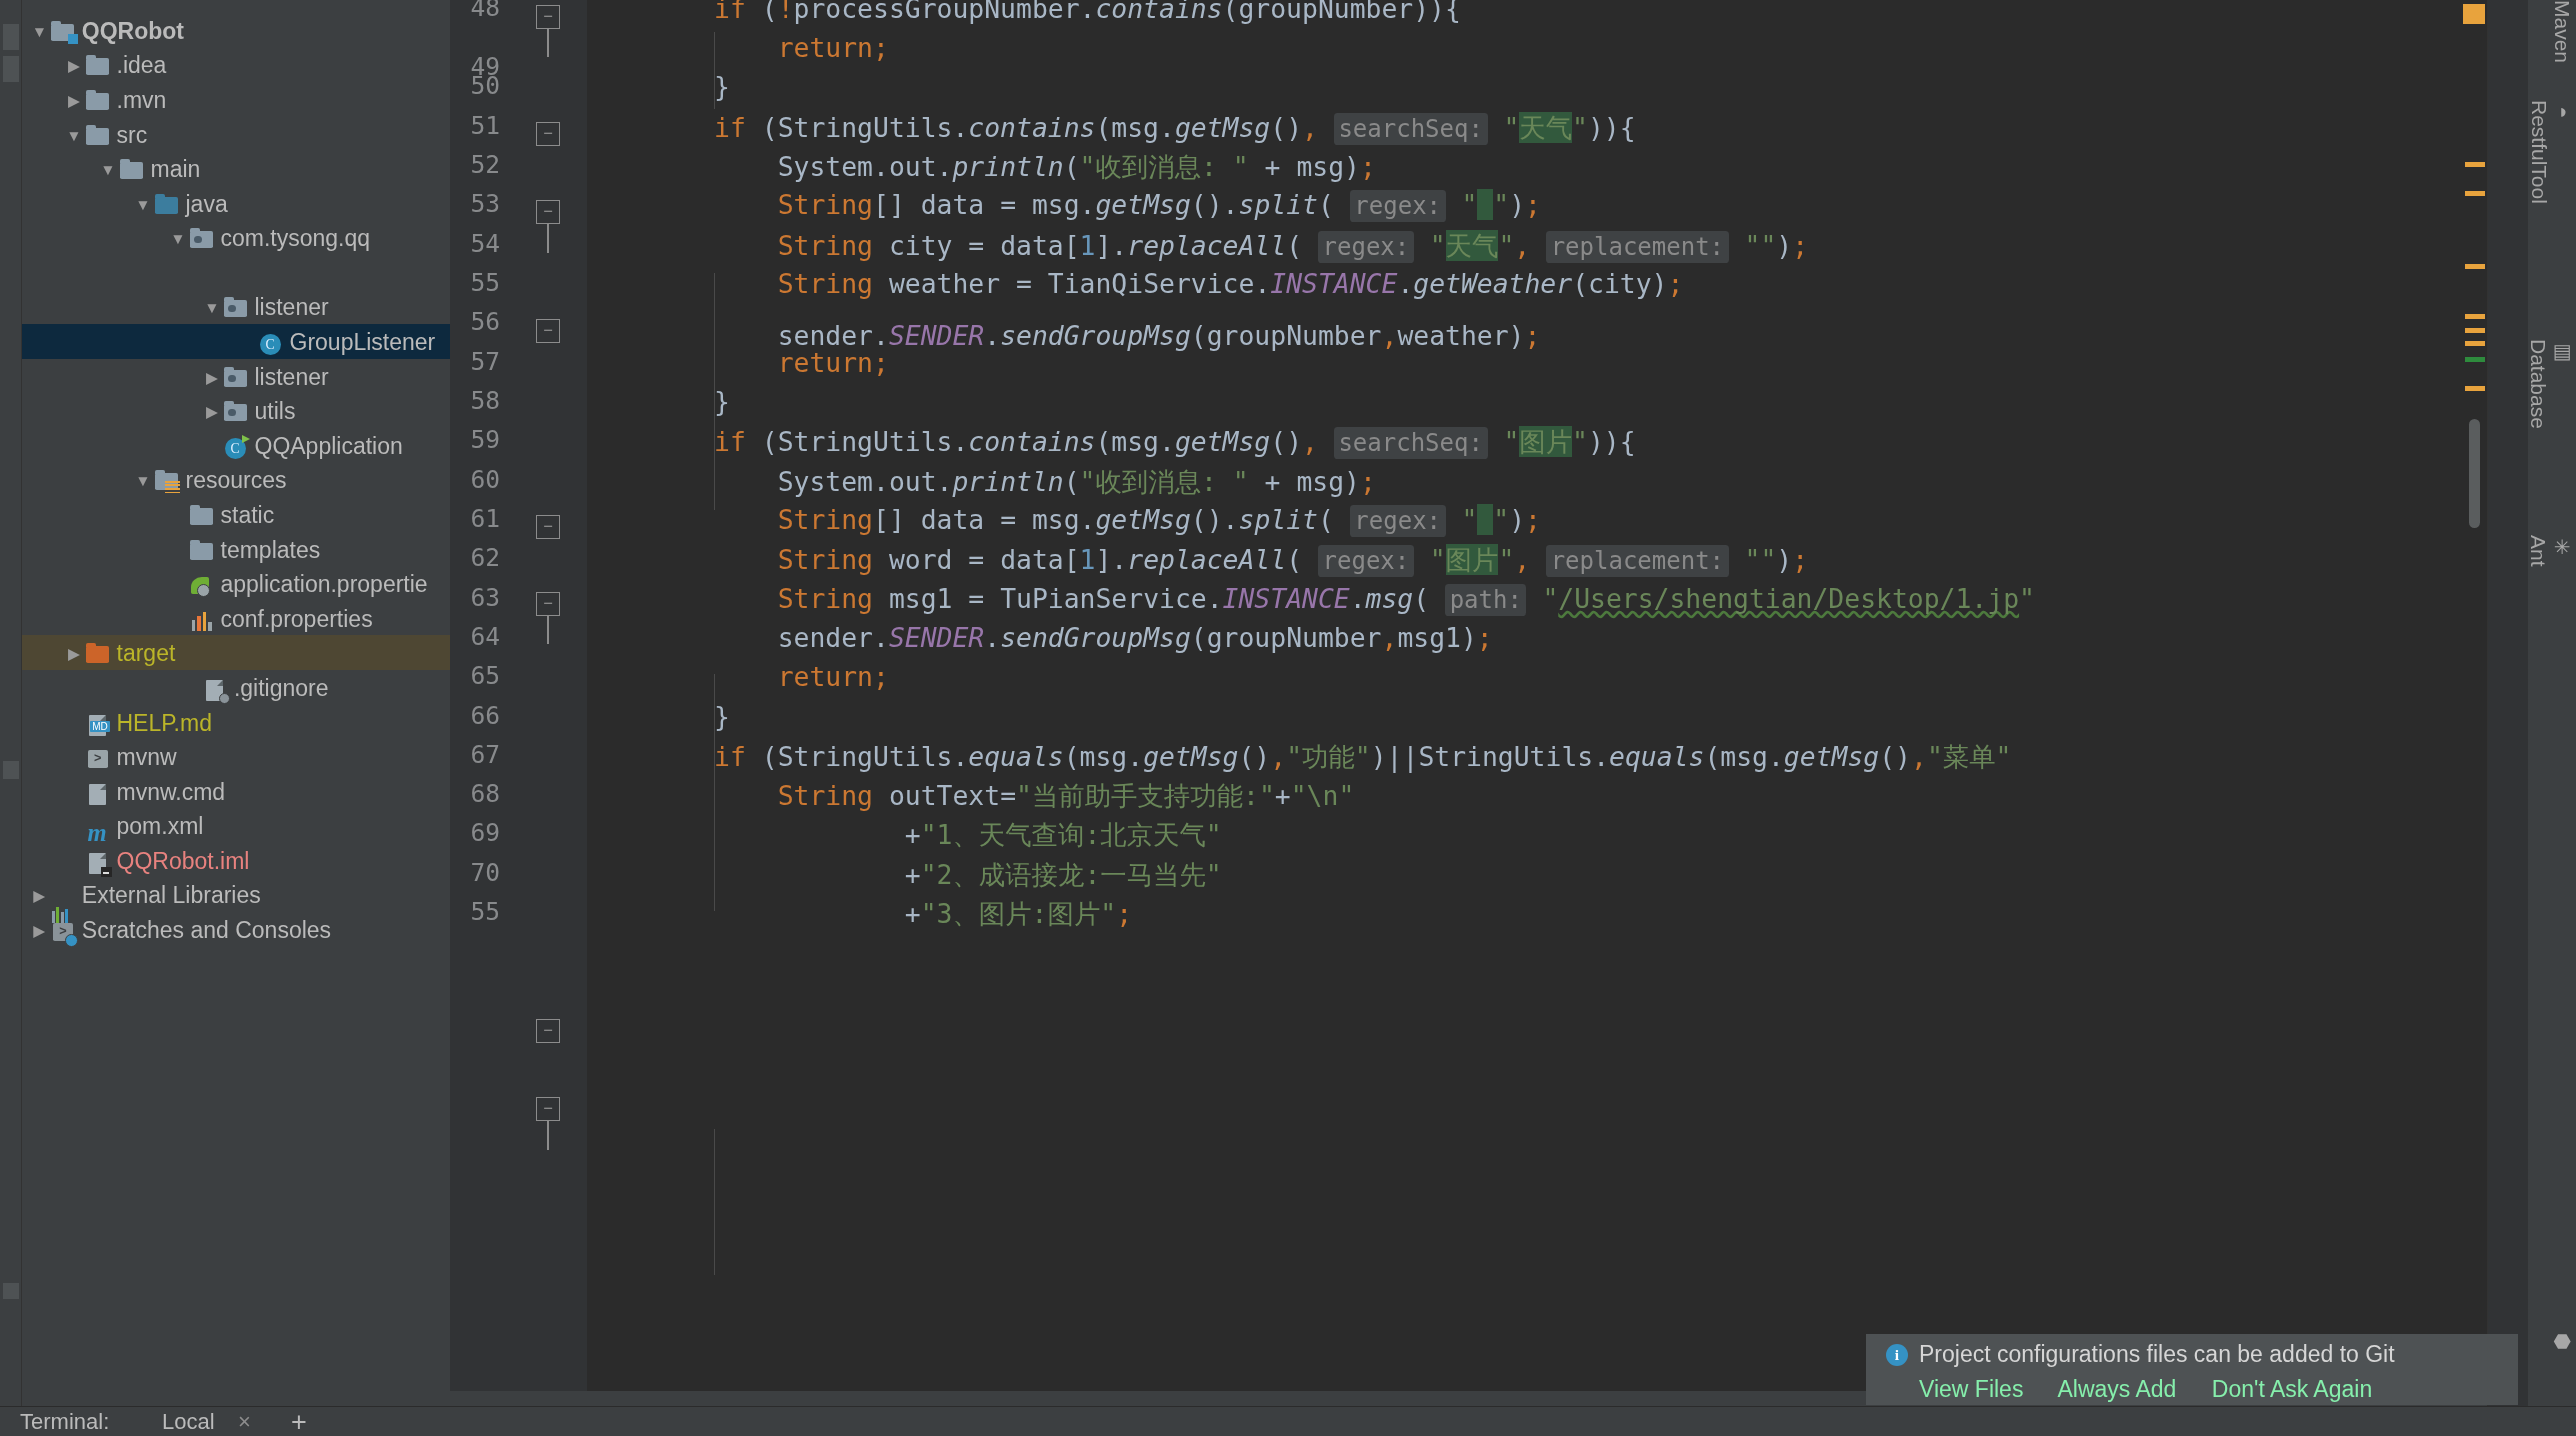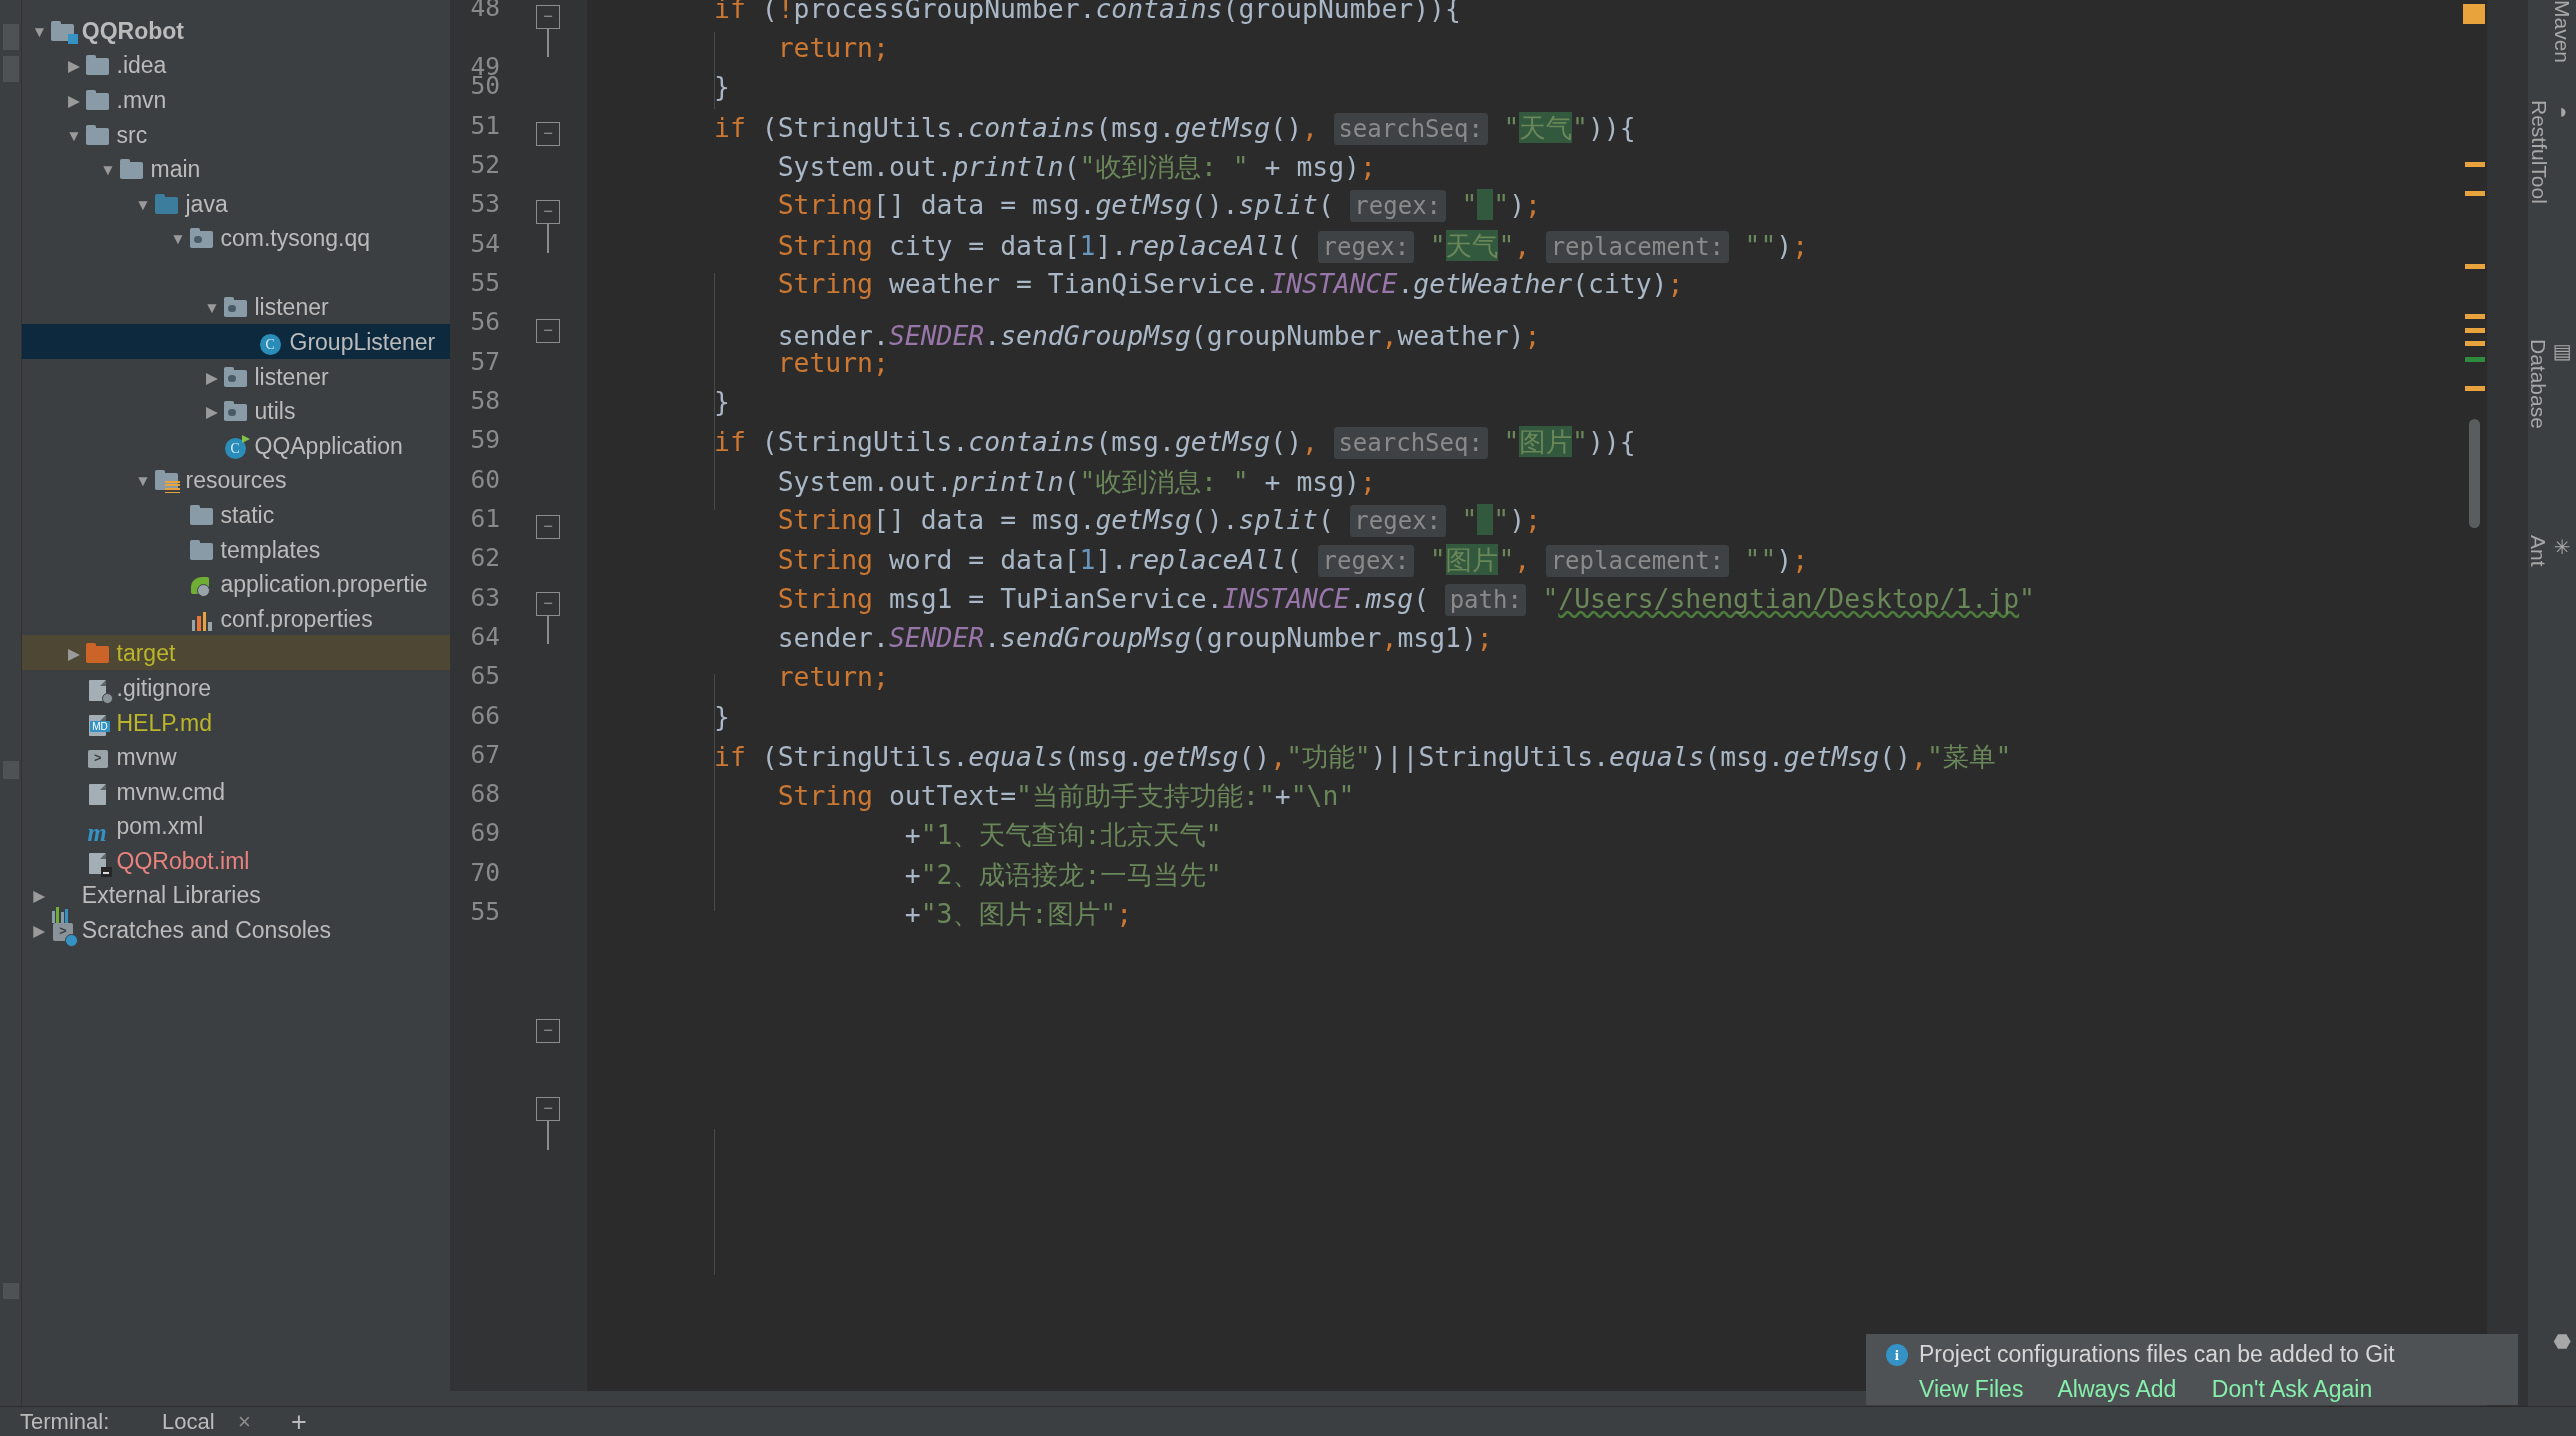--- a/index.html
+++ b/index.html
@@ -258,21 +258,21 @@
       <div class="tree-row" style="position: absolute; top: 497px; left: 0px; right: 0px;"><span style="display:inline-block;width:146px"></span><span class="arrow none"></span><span class="ic"><span class="fold"></span></span><span class="lbl ">static</span></div>
       <div class="tree-row" style="position: absolute; top: 532px; left: 0px; right: 0px;"><span style="display:inline-block;width:146px"></span><span class="arrow none"></span><span class="ic"><span class="fold"></span></span><span class="lbl ">templates</span></div>
       <div class="tree-row" style="position: absolute; top: 566px; left: 0px; right: 0px;"><span style="display:inline-block;width:146px"></span><span class="arrow none"></span><span class="ic"><span class="leaf"></span></span><span class="lbl ">application.propertie</span></div>
       <div class="tree-row" style="position: absolute; top: 601px; left: 0px; right: 0px;"><span style="display:inline-block;width:146px"></span><span class="arrow none"></span><span class="ic"><span class="propic">
             <i style="left:0;height:11px;background:#9aa4a8;"></i>
             <i style="left:5.5px;height:15.5px;background:#e8763a;"></i>
             <i style="left:11px;height:19px;background:#e8a33d;"></i>
             <i style="left:16.4px;height:9px;background:#9aa4a8;"></i>
           </span></span><span class="lbl ">conf.properties</span></div>
       <div class="tree-row target-row" style="position: absolute; top: 635px; left: 0px; right: 0px;"><span style="display:inline-block;width:42px"></span><span class="arrow">▶</span><span class="ic"><span class="fold orange"></span></span><span class="lbl n-target">target</span></div>
-      <div class="tree-row" style="position: absolute; top: 670px; left: 0px; right: 4px;"><span style="display:inline-block;width:42px"></span><span class="arrow none"></span><span class="ic"><span class="file"></span><span class="badge-dot"></span></span><span class="lbl ">.gitignore</span></div>
+      <div class="tree-row" style="position: absolute; top: 670px; left: 0px; right: 4px; text-align: center;"><span style="display:inline-block;width:42px"></span><span class="arrow none"></span><span class="ic"><span class="file"></span><span class="badge-dot"></span></span><span class="lbl ">.gitignore</span></div>
       <div class="tree-row" style="position: absolute; top: 705px; left: 0px; right: 0px;"><span style="display:inline-block;width:42px"></span><span class="arrow none"></span><span class="ic"><span class="file">
             <span class="badge-md">MD</span>
           </span></span><span class="lbl n-yellow">HELP.md</span></div>
       <div class="tree-row" style="position: absolute; top: 739px; left: 0px; right: 0px;"><span style="display:inline-block;width:42px"></span><span class="arrow none"></span><span class="ic"><span class="shellic">&gt;</span></span><span class="lbl ">mvnw</span></div>
       <div class="tree-row" style="position: absolute; top: 774px; left: 0px; right: 0px;"><span style="display:inline-block;width:42px"></span><span class="arrow none"></span><span class="ic"><span class="file"></span></span><span class="lbl ">mvnw.cmd</span></div>
       <div class="tree-row" style="position: absolute; top: 808px; left: 0px; right: 0px;"><span style="display:inline-block;width:42px"></span><span class="arrow none"></span><span class="ic"><span class="mfile">m</span></span><span class="lbl ">pom.xml</span></div>
       <div class="tree-row" style="position: absolute; top: 843px; left: 0px; right: 0px;"><span style="display:inline-block;width:42px"></span><span class="arrow none"></span><span class="ic"><span class="file"></span><span class="badge-sq"></span></span><span class="lbl n-red">QQRobot.iml</span></div>
       <div class="tree-row" style="position: absolute; top: 877px; left: 0px; right: 0px;"><span style="display:inline-block;width:7.3px"></span><span class="arrow">▶</span><span class="ic"><span class="libic"><i style="height:12.7px;background:#8a9ba8;"></i><i style="height:16.4px;background:#6fae35;"></i><i style="height:11px;background:#8a9ba8;"></i><i style="height:14.6px;background:#3592c4;"></i></span></span><span class="lbl ">External Libraries</span></div>
       <div class="tree-row" style="position: absolute; top: 912px; left: 0px; right: 0px;"><span style="display:inline-block;width:7.3px"></span><span class="arrow">▶</span><span class="ic"><span class="shellic" style="background:#8a9399;">&gt;</span><span class="clockic"></span></span><span class="lbl ">Scratches and Consoles</span></div>
     </div>

